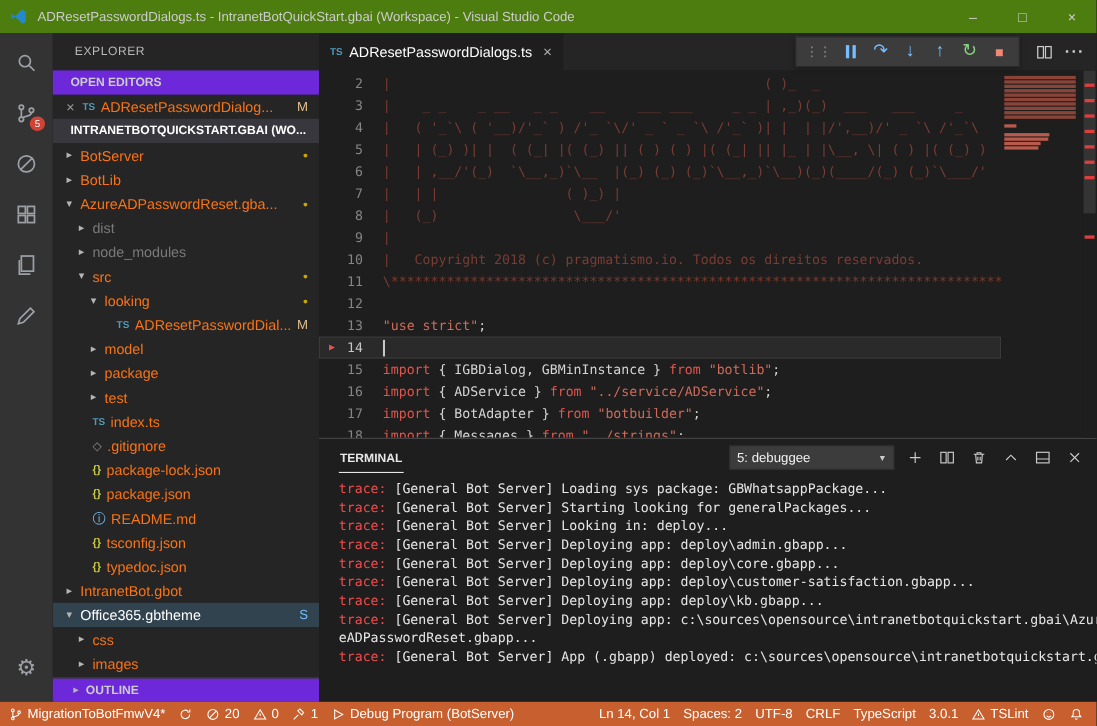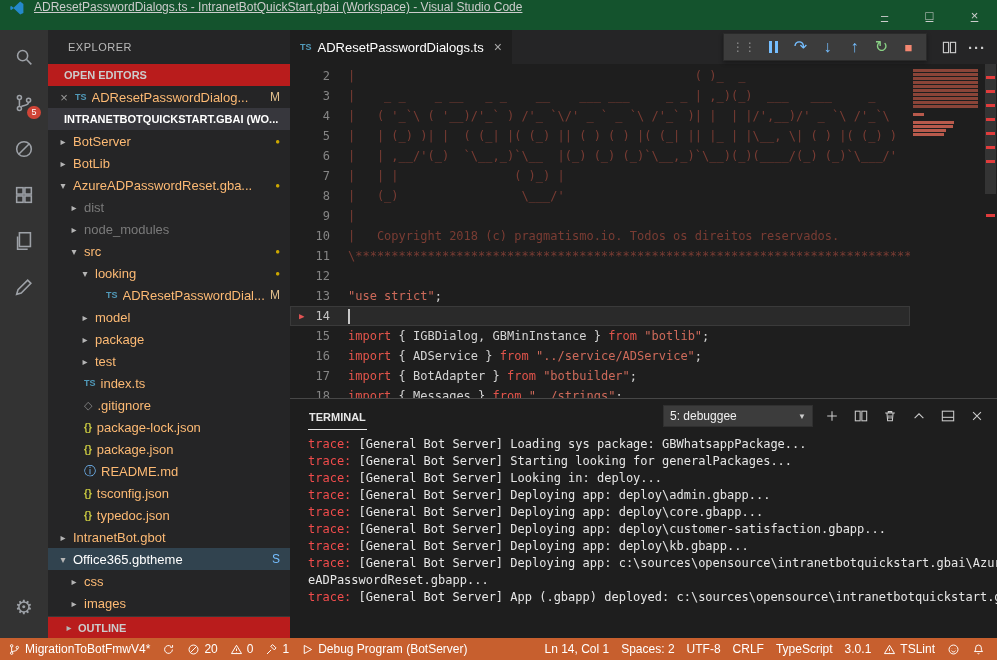--- a/index.html
+++ b/index.html
@@ -1,51 +1,51 @@
 <!DOCTYPE html>
 <html><head>
 <meta charset="utf-8">
 <style>
   *{margin:0;padding:0;box-sizing:border-box;}
   html,body{width:997px;height:660px;overflow:hidden;background:#1e1e1e;
     font-family:"Liberation Sans","DejaVu Sans",sans-serif;color:#cccccc;}
   .window{width:997px;height:660px;display:flex;flex-direction:column;}
 
   
-  .titlebar{height:30px;background:#14532d;display:flex;align-items:flex-start;font-size:12px;flex:0 0 auto;text-decoration:underline;}
+  .titlebar{height:30px;background:#4d7c0f;display:flex;align-items:center;font-size:12px;flex:0 0 auto;}
   .logo{width:34px;display:flex;justify-content:center;align-items:center;}
   .title-text{color:#cccccc;white-space:nowrap;}
   .win-controls{margin-left:auto;display:flex;height:100%;}
   .win-btn{width:45px;display:flex;align-items:center;justify-content:center;font-size:13px;color:#d0d0d0;cursor:pointer;}
 
   .body{flex:1;display:flex;min-height:0;}
 
   
   .activitybar{width:48px;background:#333333;display:flex;flex-direction:column;align-items:center;flex:0 0 auto;padding-top:4px;}
   .ab-item{width:48px;height:46px;display:flex;align-items:center;justify-content:center;color:#9da1a7;position:relative;cursor:pointer;}
   .ab-item svg{width:22px;height:22px;stroke-width:1.7;}
   .ab-badge{position:absolute;right:7px;bottom:7px;background:#d04437;color:#ffffff;font-size:9px;line-height:13px;min-width:14px;text-align:center;border-radius:8px;padding:0 3px;}
   .ab-bottom{margin-top:auto;margin-bottom:8px;}
   .gear-glyph{font-size:20px;color:#9da1a7;}
 
   
   .sidebar{width:242px;background:#252526;display:flex;flex-direction:column;flex:0 0 auto;font-size:13px;min-height:0;}
   .sidebar-title{height:34px;line-height:34px;padding-left:20px;font-size:11px;letter-spacing:.5px;color:#b9b9b9;}
-  .section-header{height:22px;display:flex;align-items:center;gap:4px;padding-left:16px;font-size:11px;font-weight:bold;color:#cccccc;background:#b91c1c;flex:0 0 auto;cursor:pointer;}
+  .section-header{height:22px;display:flex;align-items:center;gap:4px;padding-left:16px;font-size:11px;font-weight:bold;color:#cccccc;background:#6d28d9;flex:0 0 auto;cursor:pointer;}
   .section-header.ws{background:#37373d;color:#ffffff;}
   .section-header.outline-header{margin-top:auto;border-top:1px solid #383838;}
   .chev{width:10px;color:#b5b5b5;font-size:10px;flex:0 0 auto;text-align:center;}
   .oe-item{height:22px;display:flex;align-items:center;gap:5px;padding:0 10px 0 10px;cursor:pointer;flex:0 0 auto;}
   .oe-close{color:#9a9a9a;font-size:13px;width:12px;text-align:center;cursor:pointer;}
   .fic{flex:0 0 auto;font-weight:bold;}
   .fic.ts{color:#519aba;font-size:9px;}
   .fic.json{color:#cbcb41;font-size:10px;}
   .fic.info{color:#75beff;font-size:12px;font-weight:normal;}
   .fic.gitignore{color:#8a8a8a;font-size:11px;font-weight:normal;}
-  .tlabel{white-space:nowrap;overflow:hidden;color:#fdba74;}
+  .tlabel{white-space:nowrap;overflow:hidden;color:#f97316;}
   .git-badge{margin-left:auto;color:#e2c08d;font-size:12px;flex:0 0 auto;}
   .git-badge.s{color:#75beff;}
   .tree{flex:1;overflow:hidden;min-height:0;}
   .trow{display:flex;align-items:center;height:22px;gap:5px;padding-right:10px;cursor:pointer;white-space:nowrap;}
   .trow.dim .tlabel{color:#7a7a7a;}
   .trow.selected{background:#31434f;}
   .trow.selected .tlabel{color:#ffffff;}
   .dot{margin-left:auto;color:#cca700;font-size:8px;flex:0 0 auto;}
 
   

